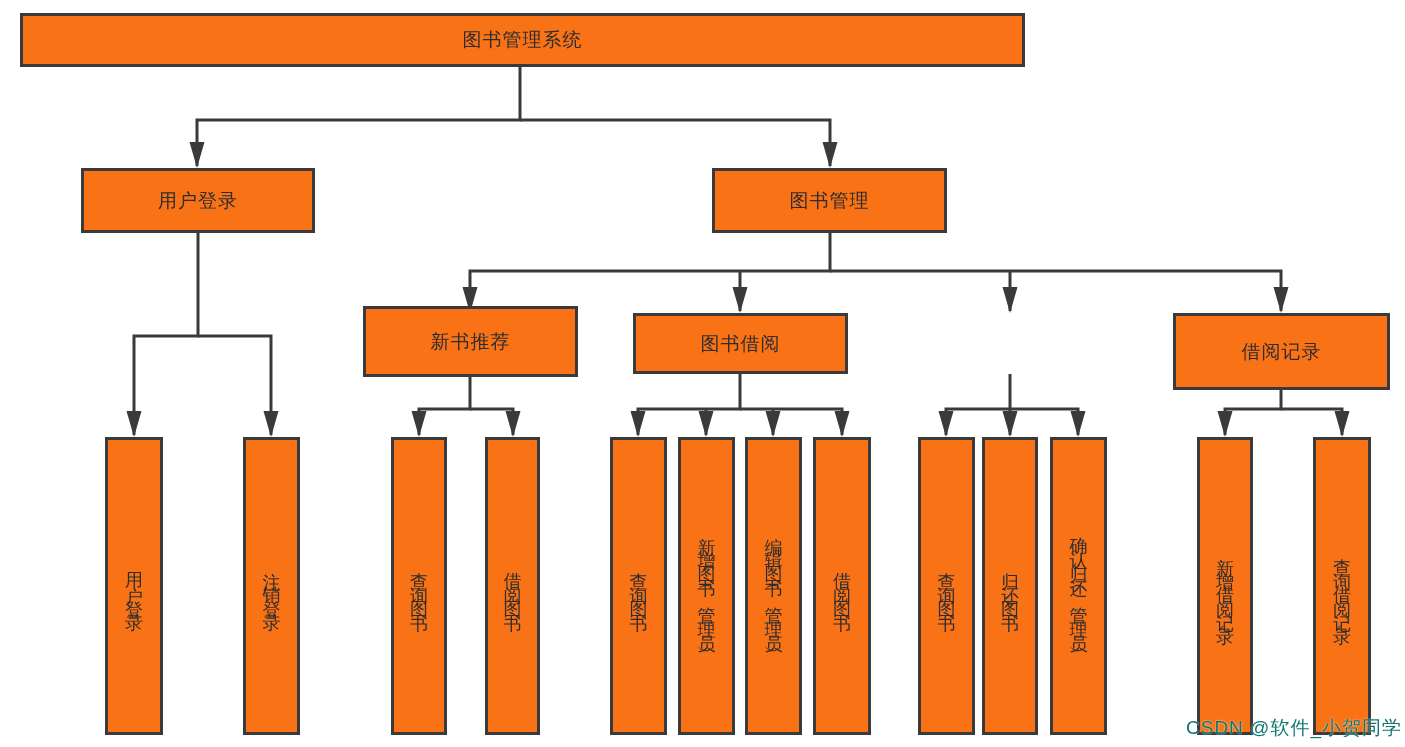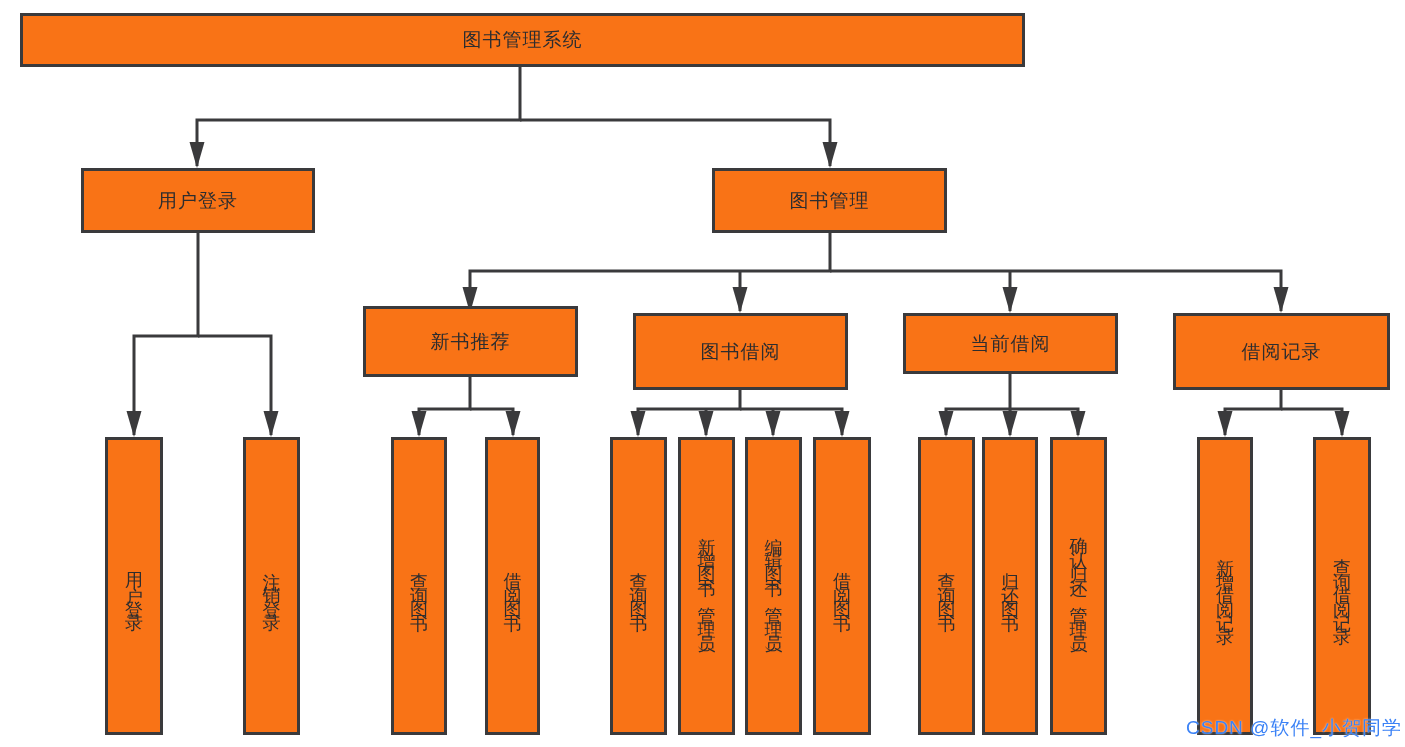--- a/index.html
+++ b/index.html
@@ -41,21 +41,21 @@
     stroke-width:3;
   }
   #connectors path.arrow{
     fill:#3a3a3c;
     stroke:none;
   }
   .watermark{
     position:absolute;
     left:1186px;top:715px;
     font-size:19px;
-    color:#3b82f6;
+    color:#0f766e;
     letter-spacing:1px;
     white-space:nowrap;
     z-index:3;
     text-shadow:0 0 2px rgba(255,255,255,.8);
   }
 </style>
 </head>
 <body>
 
 <div id="stage">
@@ -114,22 +114,21 @@
       <path class="arrow" d="M1334.5 411 L1349.5 411 L1342 437 Z"></path>
     </g>
   </svg>
 
   <div class="box" style="left:20px;top:13px;width:1005px;height:54px">图书管理系统</div>
 
   <div class="box" style="left:81px;top:168px;width:234px;height:65px">用户登录</div>
   <div class="box" style="left:712px;top:168px;width:235px;height:65px">图书管理</div>
 
   <div class="box" style="left:363px;top:306px;width:215px;height:71px">新书推荐</div>
-  <div class="box" style="left:633px;top:313px;width:215px;height:77px">图书借阅</div>
-  <div class="box" style="left:903px;top:313px;width:215px;height:61px">当前借阅</div>
+  <div class="box" style="left:633px;top:313px;width:215px;height:61px">图书借阅</div>
   <div class="box" style="left:1173px;top:313px;width:217px;height:77px">借阅记录</div>
 
   <div class="box vbox" style="left:105px;top:437px;width:58px;height:298px">用户登录</div>
   <div class="box vbox" style="left:243px;top:437px;width:57px;height:298px">注销登录</div>
 
   <div class="box vbox" style="left:391px;top:437px;width:56px;height:298px">查询图书</div>
   <div class="box vbox" style="left:485px;top:437px;width:55px;height:298px">借阅图书</div>
 
   <div class="box vbox" style="left:610px;top:437px;width:57px;height:298px">查询图书</div>
   <div class="box vbox" style="left:678px;top:437px;width:57px;height:298px">新增图书（管理员）</div>

